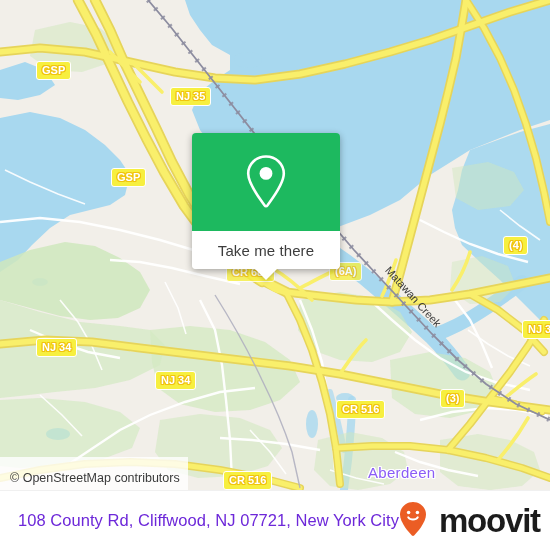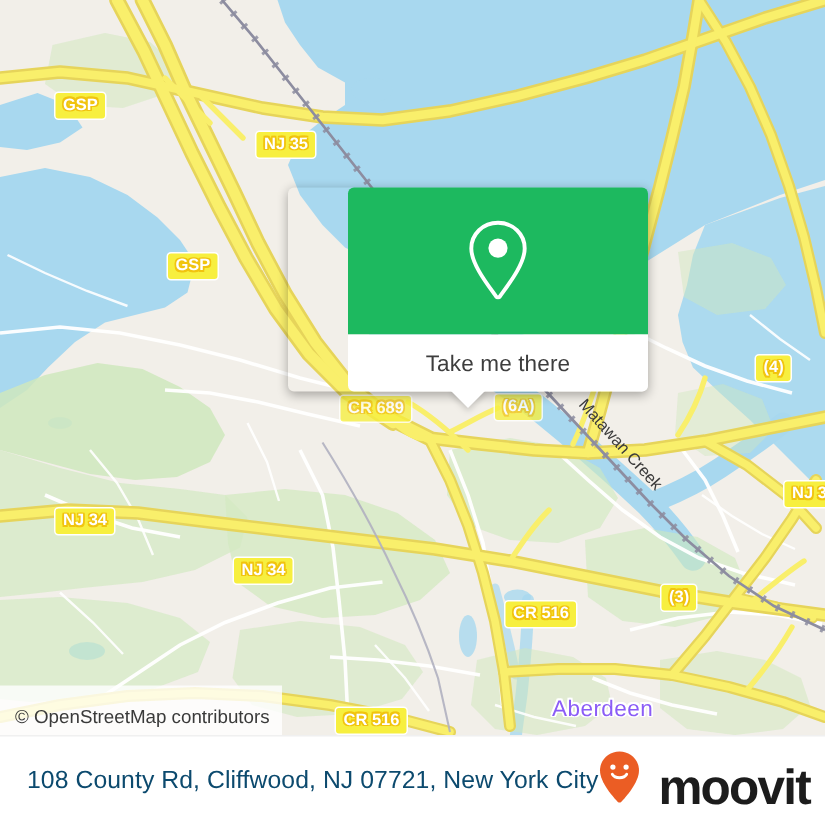--- a/index.html
+++ b/index.html
@@ -84,27 +84,26 @@
     font-size: 12.5px;
     line-height: 18px;
     padding: 12px 8px 3px 10px;
     white-space: nowrap;
   }
 
   
   #popup {
     position: absolute;
     left: 192px;
-    top: 125px;
-    width: 200px;
+    top: 133px;
+    width: 148px;
     border-radius: 4px;
     box-shadow: 0 2px 7px rgba(0,0,0,.32);
     overflow: visible;
     z-index: 40;
-    padding-left: 40px;
   }
   #popup-head {
     height: 98px;
     border-radius: 4px 4px 0 0;
     display: flex;
     align-items: center;
     justify-content: center;
     background: #1db95f;
   }
   #popup-foot {
@@ -145,29 +144,29 @@
     height: 60px;
     background: #ffffff;
     display: flex;
     align-items: center;
     justify-content: space-between;
     padding: 0 14px 0 18px;
     box-sizing: border-box;
     border-top: 1px solid #f0f0f0;
   }
   #footer-address {
-    color: #0c4a6e;
+    color: #6d28d9;
     font-family: "Liberation Sans", sans-serif;
     font-size: 16.5px;
     letter-spacing: .05px;
     white-space: nowrap;
   }
   #brand {
     display: flex;
-    align-items: flex-end;
+    align-items: center;
     gap: 12px;
   }
   #brand-text {
     color: #1c1c1c;
     font-family: "Liberation Sans", sans-serif;
     font-size: 33px;
     font-weight: bold;
     letter-spacing: -1.2px;
     line-height: 33px;
   }

